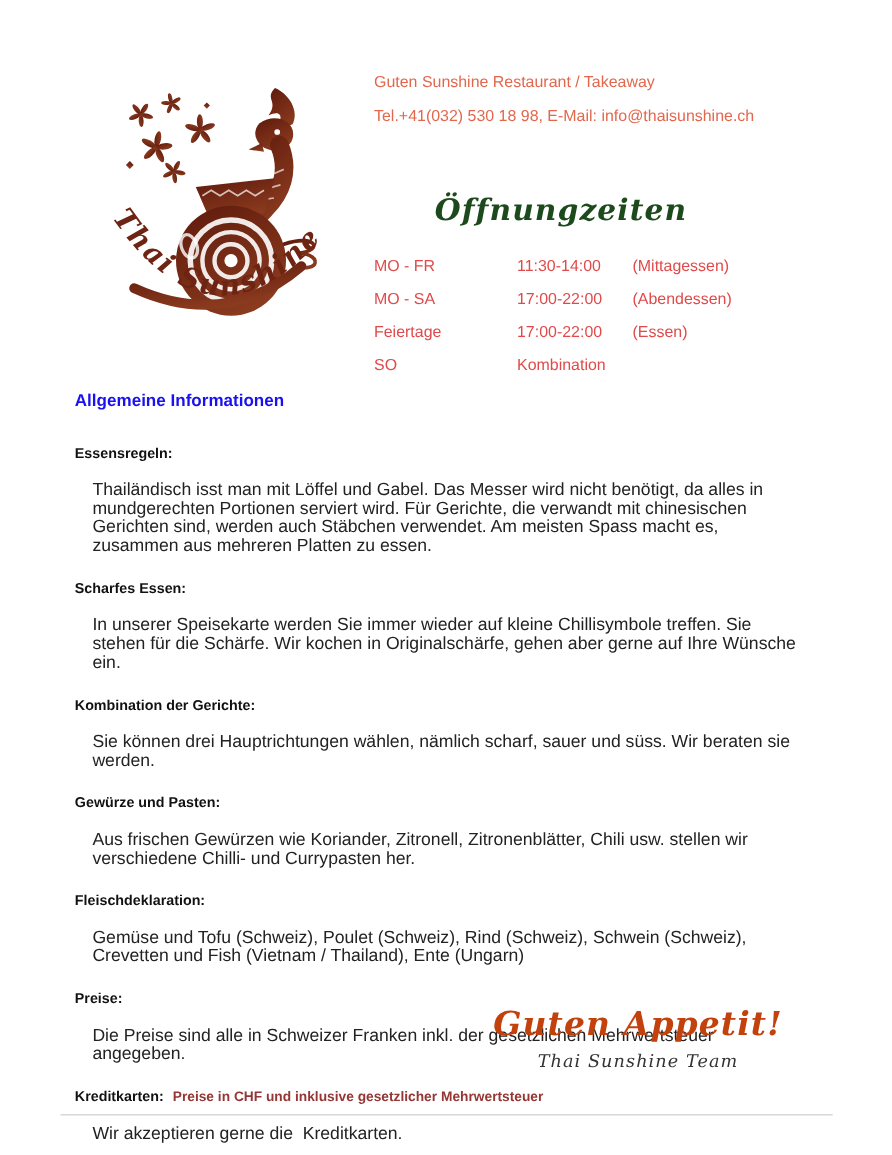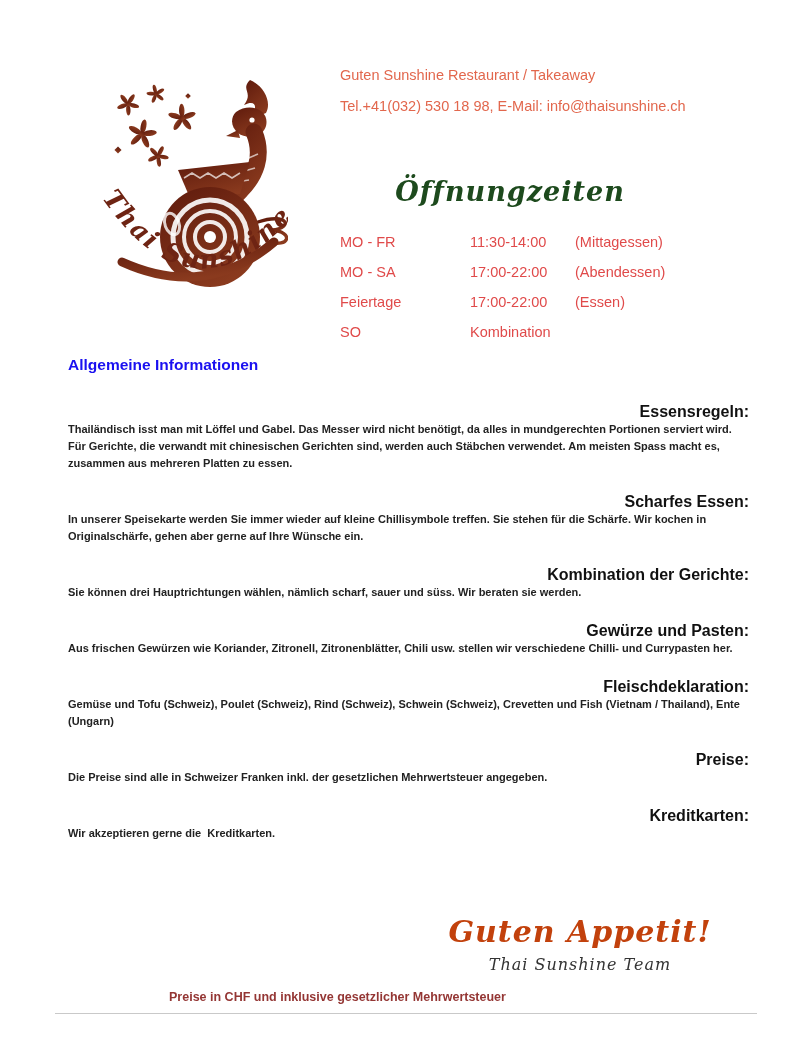--- a/index.html
+++ b/index.html
@@ -20,36 +20,36 @@
   }
   .hours{position:absolute;left:340px;top:227px;width:400px;color:#e04a4a;font-size:14.5px;}
   .hours-row{display:grid;grid-template-columns:130px 105px auto;height:30px;align-items:center;}
   
   .info-title{
     position:absolute;left:68px;top:356px;
     color:#1a10f0;font-weight:bold;font-size:15.5px;
   }
   .sections{position:absolute;left:68px;top:403px;width:681px;}
   .section{margin:0 0 21px 0;}
-  .section h3{margin:0;font-size:16px;line-height:18px;color:#111;font-weight:bold;text-align:right;}
-  .section p{margin:0;font-size:11px;line-height:17px;color:#222;white-space:pre-wrap;font-weight:bold;}
+  .section h3{margin:0;font-size:13px;line-height:18px;color:#111;font-weight:bold;}
+  .section p{margin:16px;font-size:16px;line-height:17px;color:#222;white-space:pre-wrap;}
   
   .closing{position:absolute;left:420px;top:912px;width:320px;text-align:center;}
   .appetit{
     font-family:"DejaVu Serif", serif;font-style:italic;font-weight:bold;
     font-size:30px;color:#c2410c;line-height:40px;letter-spacing:1px;
   }
   .team{
     font-family:"DejaVu Serif", serif;font-style:italic;
     font-size:16px;color:#333;line-height:26px;letter-spacing:1px;
   }
   
   .footer-note{
     position:absolute;left:0;top:990px;width:651px;text-align:center;
-    color:#943634;font-weight:bold;font-size:12.5px;padding-left:12px;
+    color:#943634;font-weight:bold;font-size:12.5px;
   }
   .footer-rule{position:absolute;left:55px;top:1013px;width:702px;height:1px;background:#c9c9c9;}
 </style>
 </head>
 <body>
 
 <div class="page">
 
   <svg class="logo" viewBox="0 0 196 244" aria-hidden="true">
     <defs>

